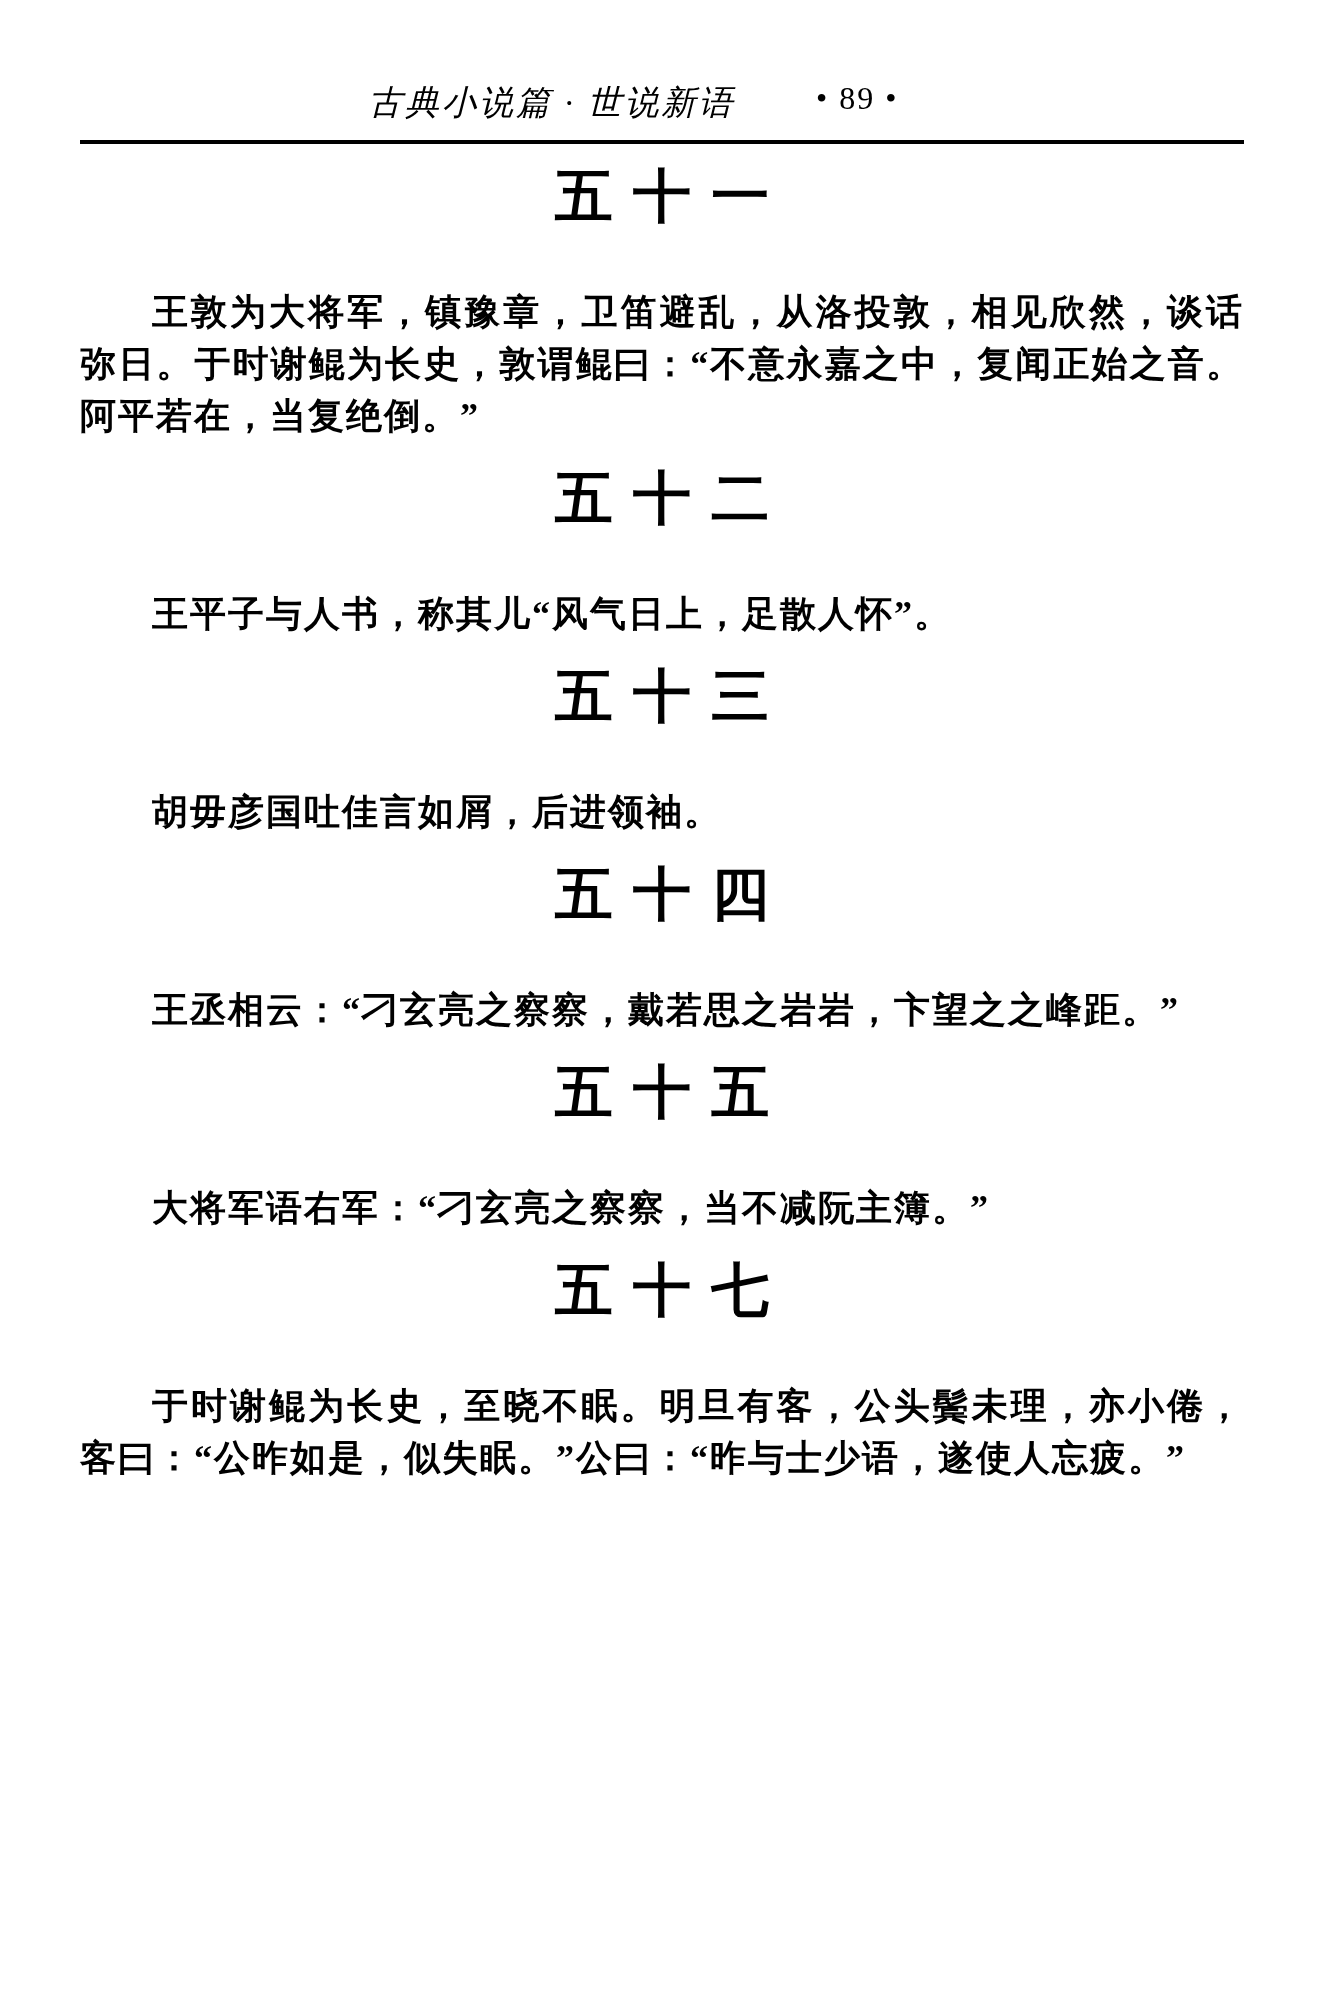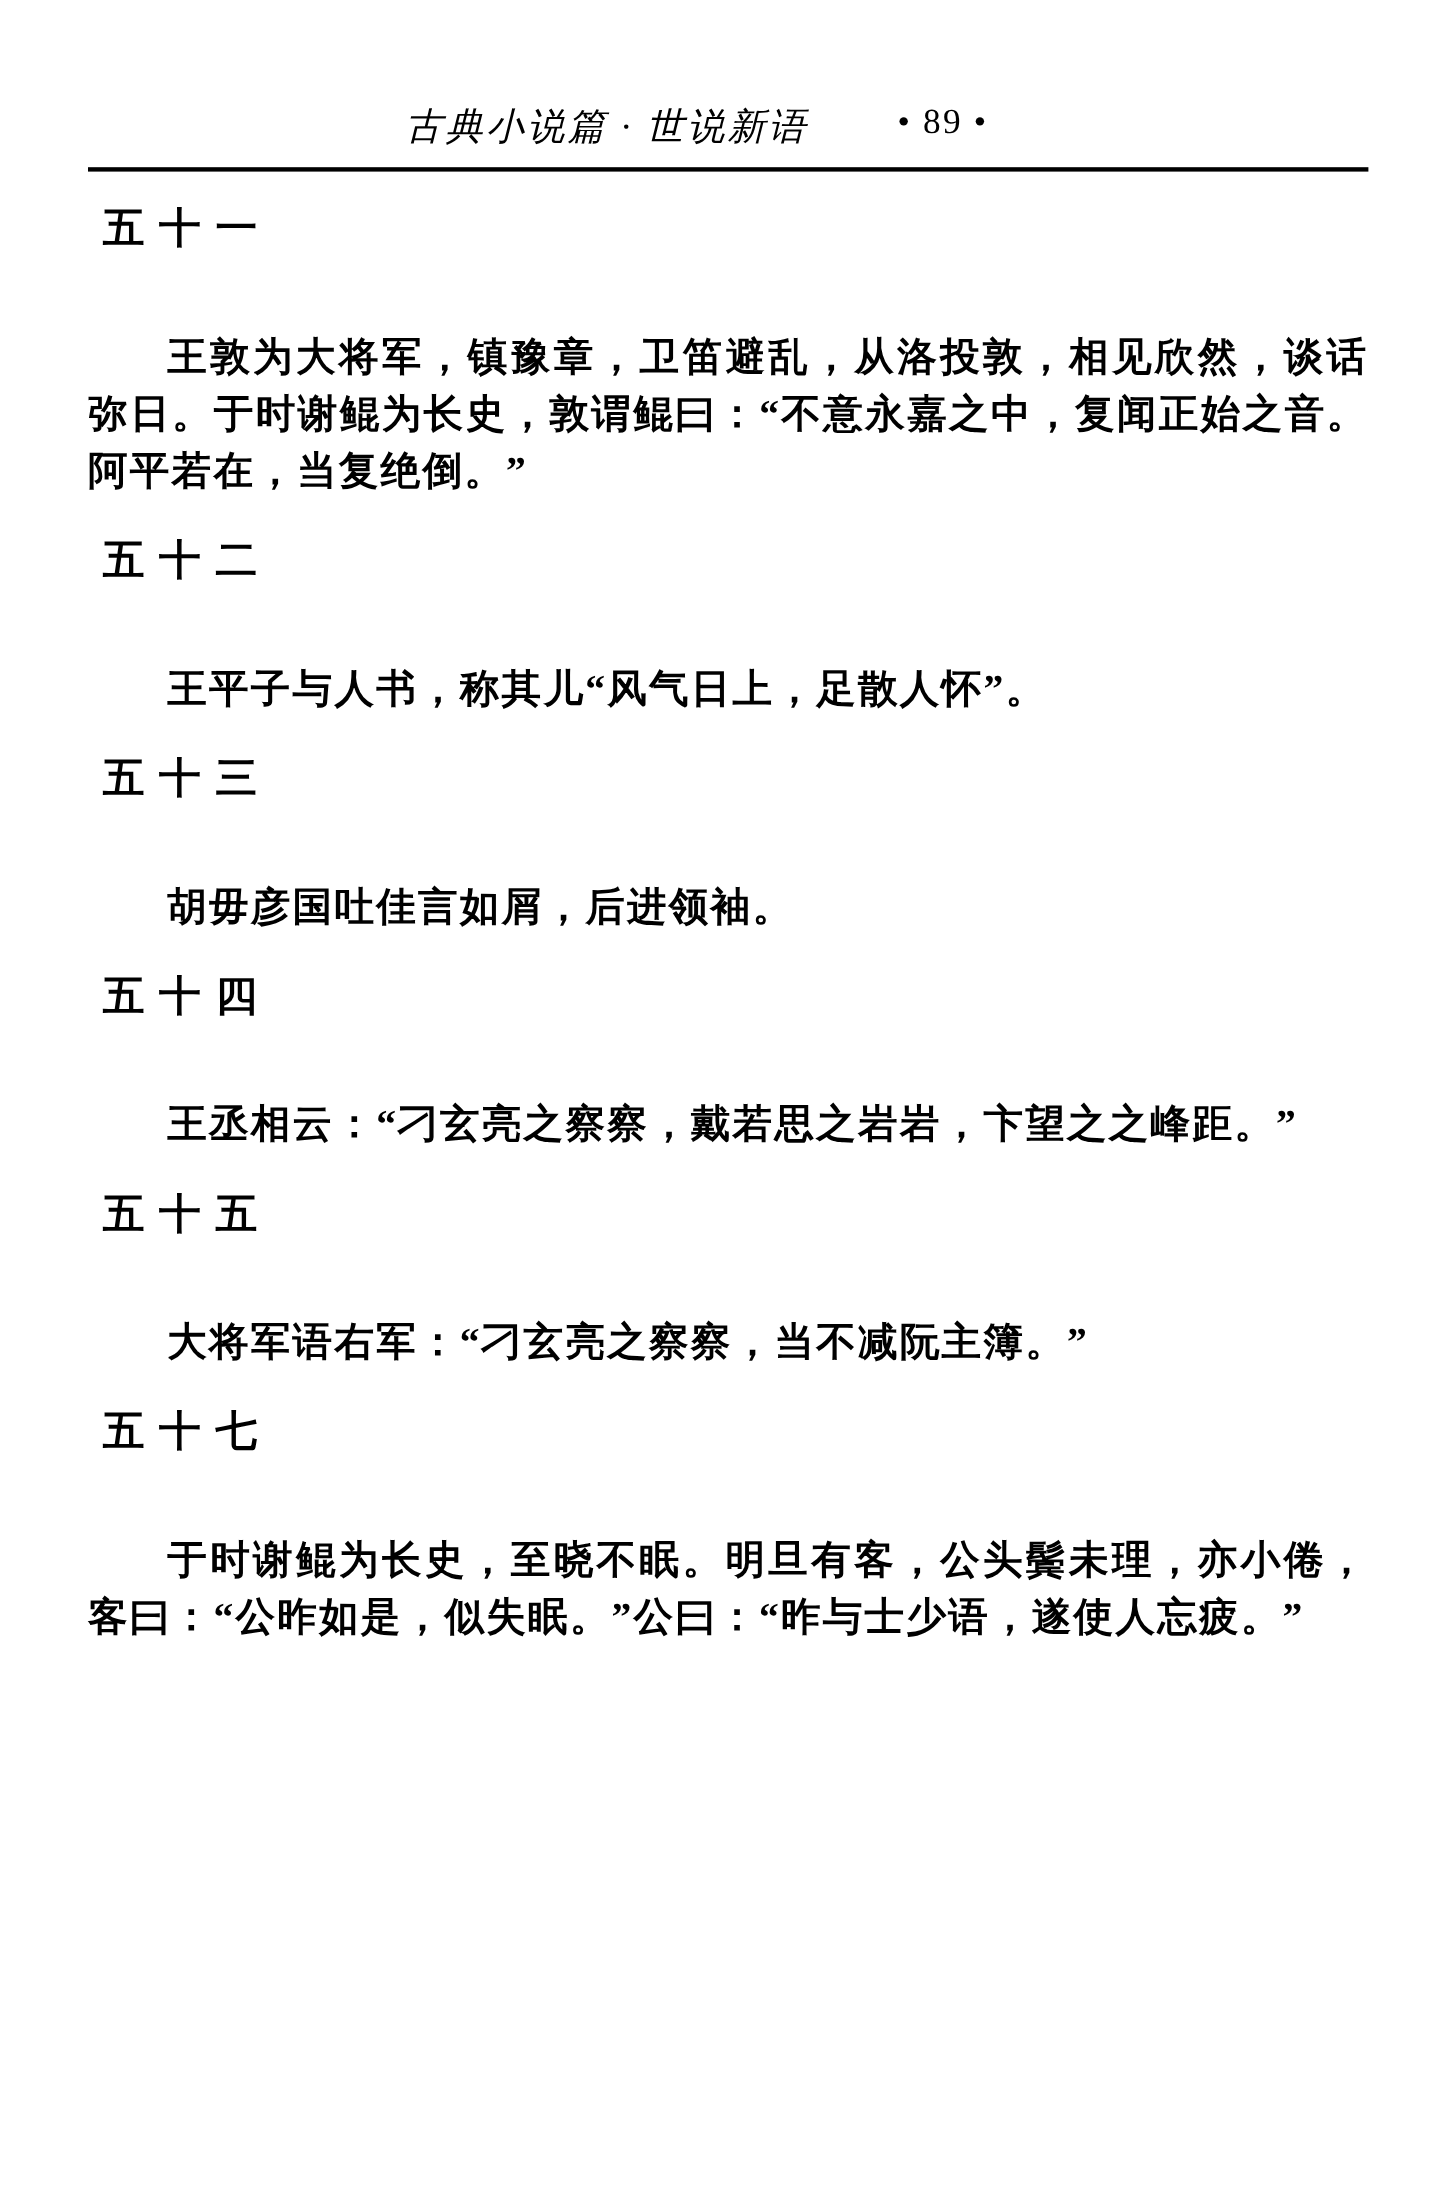--- a/index.html
+++ b/index.html
@@ -7,21 +7,21 @@
     padding: 0;
     background: #ffffff;
   }
   .page {
     position: relative;
     width: 1324px;
     height: 1997px;
     margin: 0 auto;
     background: #ffffff;
     box-sizing: border-box;
-    padding: 12px 80px;
+    padding: 0 80px;
     overflow: hidden;
     color: #000;
     font-family: "Liberation Serif", "DejaVu Serif", serif;
   }
   .header {
     position: relative;
     height: 50px;
     margin-top: 80px;
   }
   .header-title {
@@ -42,22 +42,23 @@
     white-space: nowrap;
   }
   .header-rule {
     border: none;
     border-top: 4px solid #000;
     margin: 10px 0 0 0;
   }
   .section-heading {
     font-family: "Liberation Sans", "DejaVu Sans", sans-serif;
     font-weight: bold;
-    font-size: 38px;
+    font-size: 58px;
     line-height: 60px;
+    text-align: center;
     letter-spacing: 0.35em;
     text-indent: 0.35em; 
     margin: 22px 0 60px 0;
   }
   .section:first-of-type .section-heading {
     margin-top: 80px;
   }
   .section-paragraph {
     font-size: 36px;
     line-height: 52px;

